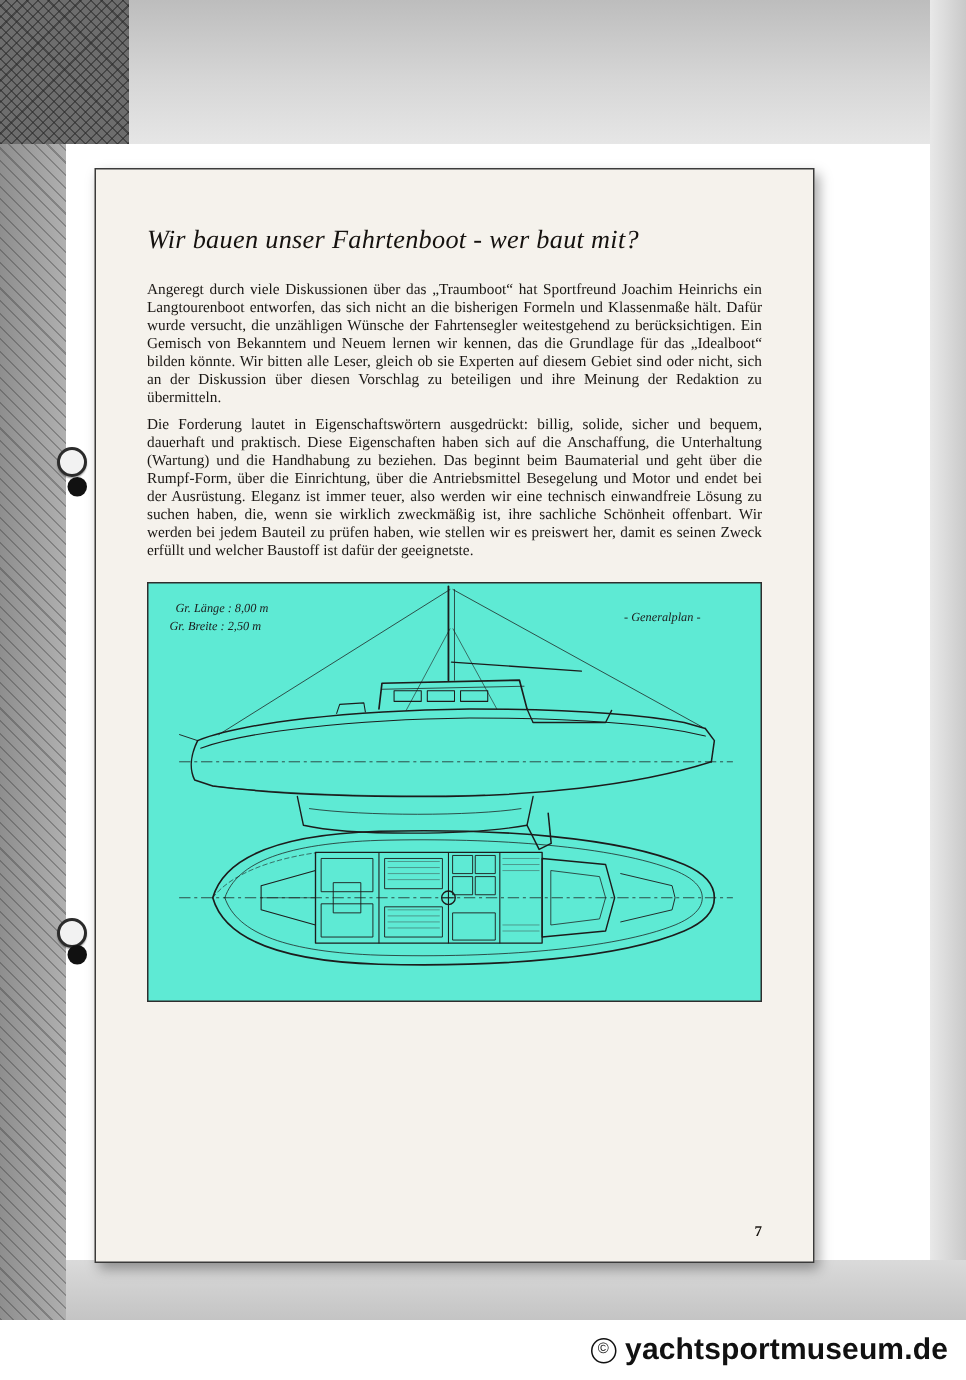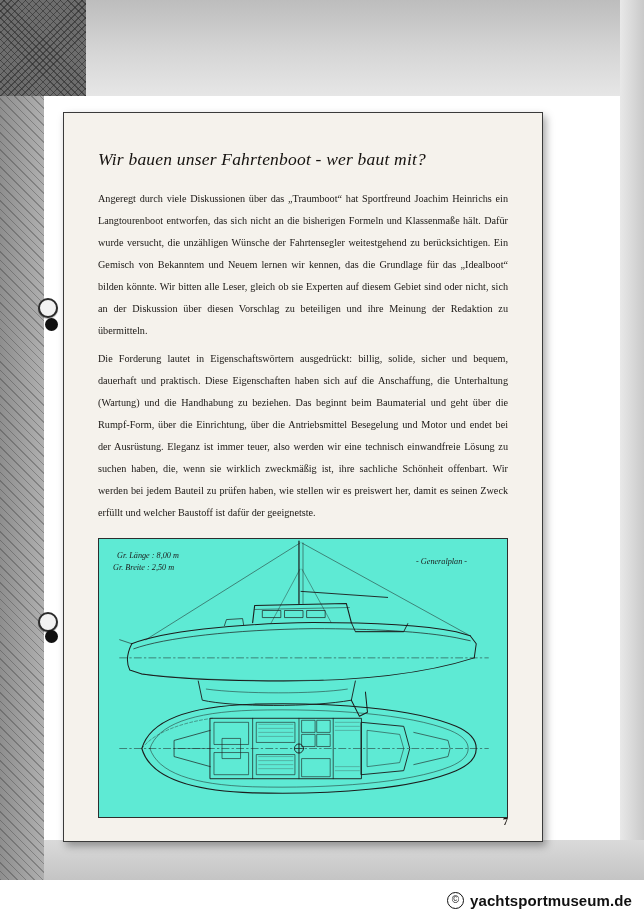--- a/index.html
+++ b/index.html
@@ -112,21 +112,21 @@
     font-weight: normal;
     font-size: 17.5px;
     letter-spacing: .2px;
     color: #15120f;
     margin: 8px 0 18px 0;
     line-height: 1.2;
   }
 
   p.body-text {
     font-size: 10.2px;
-    line-height: 22px;
+    line-height: 12px;
     text-align: justify;
     color: #1a1714;
     margin: 0 0 6px 0;
     hyphens: auto;
   }
 
   h2.section-title {
     font-family: "Liberation Serif", serif;
     font-style: italic;
     font-weight: normal;
@@ -188,21 +188,21 @@
     width: 15px; height: 15px;
     border: 1.4px solid #111;
     border-radius: 50%;
     font-size: 10px;
     line-height: 13px;
     text-align: center;
     color: #111;
     font-family: "Liberation Sans", sans-serif;
   }
   .c-text {
-    font-size: 15px;
+    font-size: 20px;
     font-weight: bold;
     color: #111;
     letter-spacing: .1px;
   }
 </style>
 </head>
 <body>
 
 <div id="scan">
 

